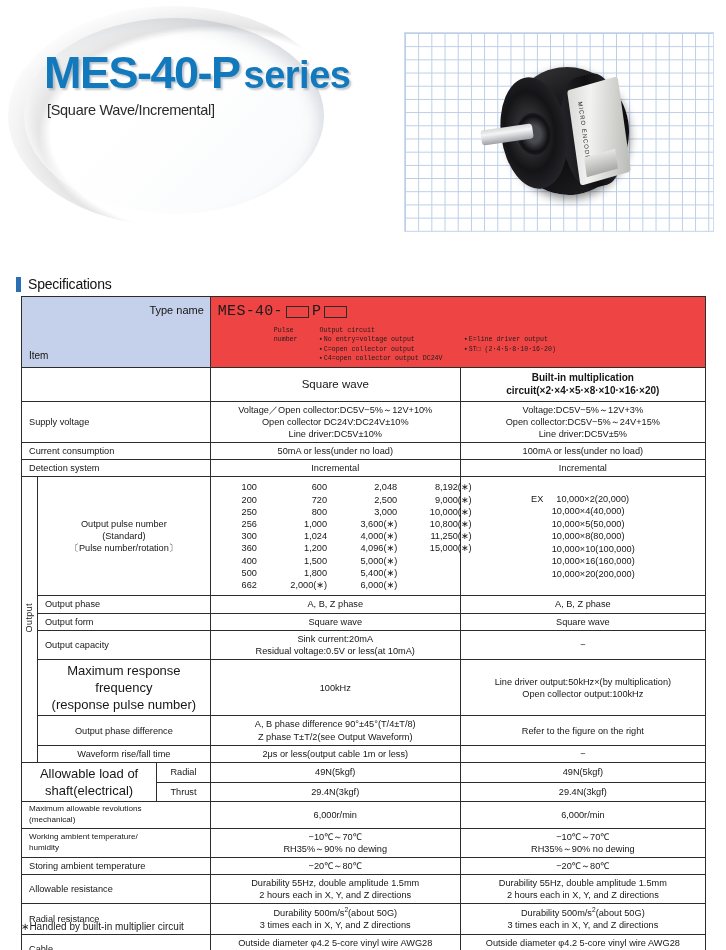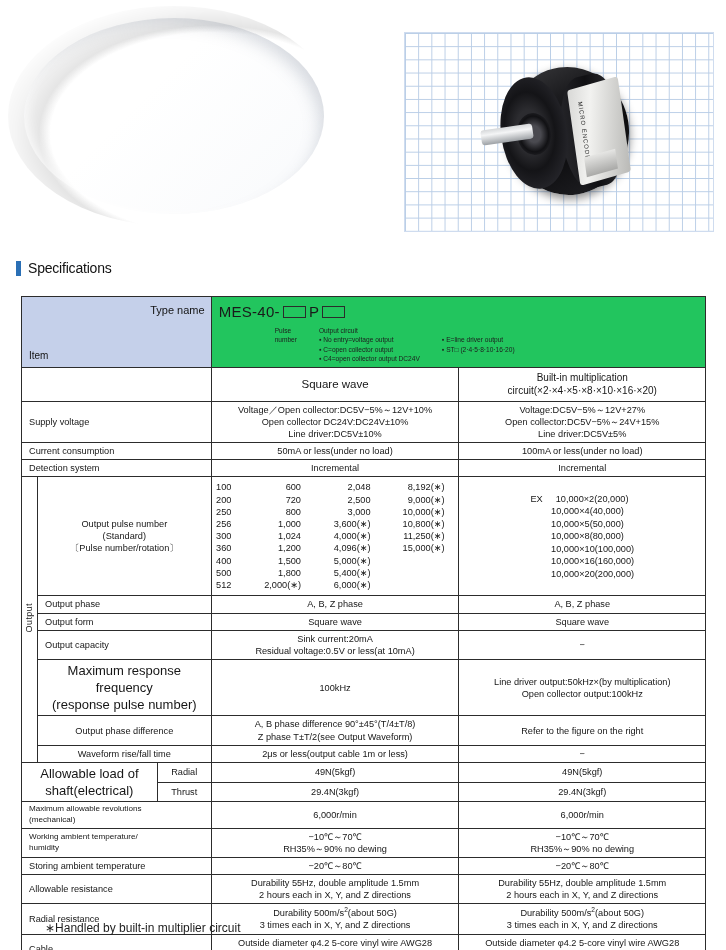--- a/index.html
+++ b/index.html
@@ -103,21 +103,21 @@
     transform:rotate(-8deg);
   }
   .enc-chip {
     position:absolute; left:120px; top:92px; width:32px; height:20px;
     background:linear-gradient(180deg,#e6e6e4,#a9a9a7);
     transform:rotate(-8deg) skewY(-8deg);
   }
 
   
   .spec-head {
-    position:absolute; left:16px; top:260px;
+    position:absolute; left:16px; top:276px;
     display:flex; align-items:center; gap:7px;
   }
   .spec-bar { width:5px; height:15px; background:#2a6fb5; }
   .spec-title { font-size:14px; color:#111; letter-spacing:-0.2px; }
 
   
   .tbl {
     position:absolute; left:21px; top:296px;
     width:685px;
     border-collapse:collapse;
@@ -144,77 +144,81 @@
     padding:0 !important;
   }
   .hdr-type {
     position:absolute; right:6px; top:6px;
     font-size:11px; color:#141414;
   }
   .hdr-item {
     position:absolute; left:7px; bottom:5px;
     font-size:10px; color:#141414;
   }
-  .hdr-right { background:#22c55e; position:relative; padding:5px 6px 4px 7px !important; }
+  .hdr-right { background:#ef4444; position:relative; padding:5px 6px 4px 7px !important;font-family:Liberation Mono, monospace; }
   .type-name { font-size:15px; letter-spacing:0.3px; color:#1a1a1a; display:flex; align-items:center; gap:1px; }
   .box {
     display:inline-block; width:23px; height:12px;
     border:1px solid #2b2b2b; background:transparent; margin:0 2px;
     vertical-align:middle;
   }
   .legend { display:flex; gap:22px; margin-top:4px; padding-left:56px; }
   .legend-col { font-size:6.6px; line-height:1.42; color:#1d1d1d; }
   .legend-col .ttl { display:block; }
   .bullet::before { content:"\25CF"; font-size:4.6px; vertical-align:middle; margin-right:1.5px; }
 
   .ctr { text-align:center;margin-top:15px; }
   .lft { text-align:left; padding-left:7px !important; }
   .grp-hdr { text-align:center; font-size:11.5px; padding:3px 4px !important; }
-  .grp-hdr.b { font-size:10px; }
+  .grp-hdr.b { font-size:10px;font-weight:bold; }
 
   .vert-out {
     text-align:center; padding:0 !important; width:16px;
   }
   .vert-out span {
     display:inline-block;
     writing-mode:vertical-rl;
     transform:rotate(180deg);
     font-size:9px; letter-spacing:0.4px; color:#161616;
   }
 
-  .pulse-tbl { width:100%; border:0; border-collapse:collapse; }
+  .pulse-tbl { width:100%; border:0; border-collapse:collapse;margin-left:26px; }
   .pulse-tbl td {
     border:0 !important; padding:0 0 0 0 !important;
     text-align:right; font-size:9.2px; line-height:1.33;
     white-space:nowrap;
   }
   .pulse-tbl td.p { padding-right:26px !important; }
   .pulse-tbl td.last { padding-right:14px !important; }
   .pulse-wrap { padding:4px 0 4px 0 !important; }
 
   .ex-list { padding:4px 0 4px 0 !important; text-align:center; }
   .ex-inner { display:inline-block; text-align:left; font-size:9.2px; line-height:1.36; }
   .ex-inner .exlabel { margin-right:13px; }
 
   .small { font-size:13px; line-height:1.3; }
   .tiny  { font-size:8.1px; line-height:1.3; }
 
   .footnote {
     position:absolute; left:21px; top:921px;
-    font-size:12px; color:#1d1d1d;padding-left:24px;
+    font-size:10px; color:#1d1d1d;
   }
   .sup { font-size:0.72em; vertical-align:super; }
 </style>
 </head>
 <body>
 
 <div class="hero">
   <div class="hero-swoosh"></div>
   <div class="hero-swoosh2"></div>
 
+  <div class="title-block">
+    <div class="title-main"><span>MES-40-P</span><span class="series">series</span></div>
+    <div class="title-sub">[Square Wave/Incremental]</div>
+  </div>
 
   <div class="photo-wrap">
     <div class="photo-grid"></div>
     <div class="encoder">
       <div class="enc-body"></div>
       <div class="enc-side"></div>
       <div class="enc-label"></div>
       <div class="enc-label-txt">MICRO ENCODER</div>
       <div class="enc-face"></div>
       <div class="enc-hub"></div>
@@ -278,21 +282,21 @@
   </tr>
 
   <tr>
     <td class="lft" colspan="3">Supply voltage</td>
     <td class="ctr ml">
           <div>Voltage／Open collector:DC5V−5%～12V+10%</div>
           <div>Open collector DC24V:DC24V±10%</div>
           <div>Line driver:DC5V±10%</div>
         </td>
     <td class="ctr ml">
-          <div>Voltage:DC5V−5%～12V+27%</div>
+          <div>Voltage:DC5V−5%～12V+3%</div>
           <div>Open collector:DC5V−5%～24V+15%</div>
           <div>Line driver:DC5V±5%</div>
         </td>
   </tr>
 
   <tr>
     <td class="lft" colspan="3">Current consumption</td>
     <td class="ctr">50mA or less(under no load)</td>
     <td class="ctr">100mA or less(under no load)</td>
   </tr>
@@ -355,21 +359,21 @@
                 <td class="p">5,000(∗)</td>
                 <td class="last"></td>
               </tr>
               <tr>
                 <td class="p">500</td>
                 <td class="p">1,800</td>
                 <td class="p">5,400(∗)</td>
                 <td class="last"></td>
               </tr>
               <tr>
-                <td class="p">512</td>
+                <td class="p">662</td>
                 <td class="p">2,000(∗)</td>
                 <td class="p">6,000(∗)</td>
                 <td class="last"></td>
               </tr>
             </tbody>
       </table>
     </td>
     <td class="ex-list">
       <div class="ex-inner"><div><span class="exlabel">EX</span><span>10,000×2(20,000)</span></div><div><span class="exlabel">&nbsp;&nbsp;&nbsp;</span><span>10,000×4(40,000)</span></div><div><span class="exlabel">&nbsp;&nbsp;&nbsp;</span><span>10,000×5(50,000)</span></div><div><span class="exlabel">&nbsp;&nbsp;&nbsp;</span><span>10,000×8(80,000)</span></div><div><span class="exlabel">&nbsp;&nbsp;&nbsp;</span><span>10,000×10(100,000)</span></div><div><span class="exlabel">&nbsp;&nbsp;&nbsp;</span><span>10,000×16(160,000)</span></div><div><span class="exlabel">&nbsp;&nbsp;&nbsp;</span><span>10,000×20(200,000)</span></div></div>
     </td>

